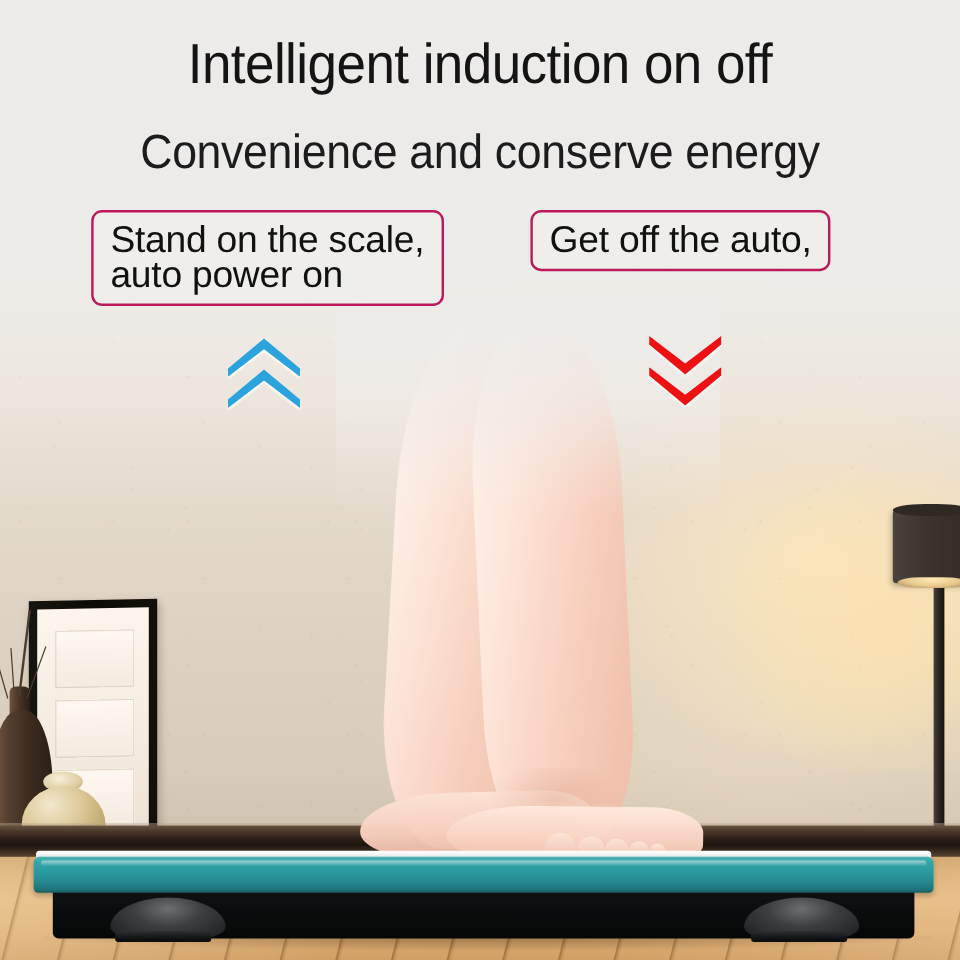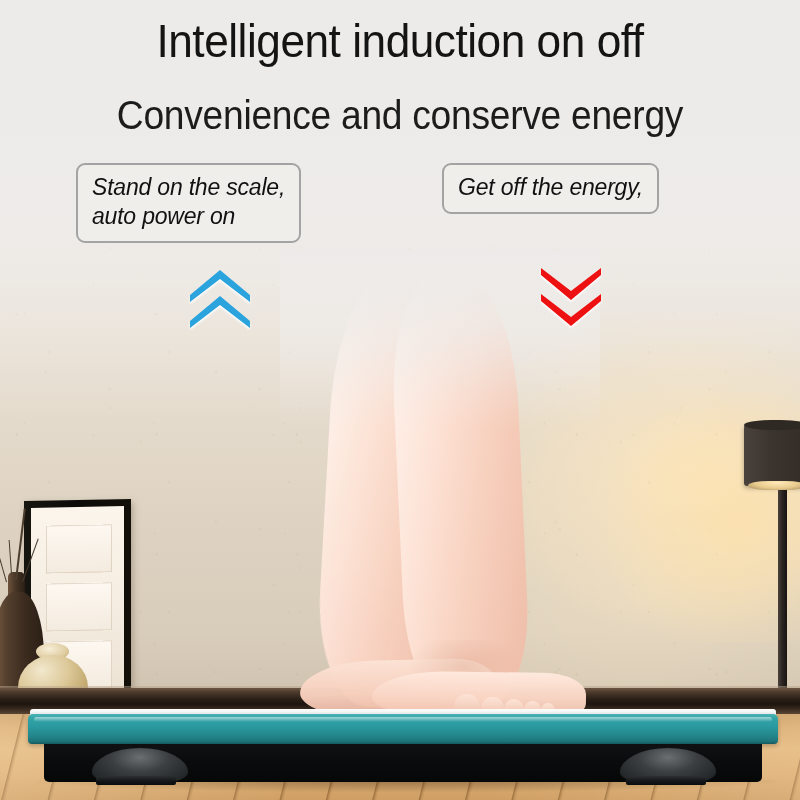--- a/index.html
+++ b/index.html
@@ -14,21 +14,21 @@
 
   #poster {
     position:relative;
     width:800px; height:800px;
     background:#edebe9;
     overflow:hidden;
   }
 
   
   .header-block {
-    position:absolute; left:0; top:0;
+    position:absolute; left:0; top:12px;
     width:800px; height:320px;
     z-index:40;
   }
 
   .title {
     position:absolute; left:0; top:14px;
     width:800px;
     text-align:center;
     font-size:47px;
     line-height:54px;
@@ -48,30 +48,29 @@
     font-weight:400;
     letter-spacing:-0.3px;
     color:#1c1c1c;
     transform:scaleX(0.93);
     white-space:nowrap;
   }
 
   
   .callout {
     position:absolute;
-    border:2px solid #a3a3a3;
+    border:2px solid #be185d;
     border-radius:9px;
     background:rgba(240,238,236,0.72);
     padding:8px 14px 10px 14px;
-    font-size:23px;
+    font-size:31px;
     line-height:29px;
     color:#111;
     letter-spacing:-0.2px;
     white-space:nowrap;
-    font-style:italic;
   }
   .callout-left  { left:76px;  top:163px; }
   .callout-right { left:442px; top:163px; }
   .callout .l2 { display:block; }
 
   
   .chev-group {
     position:absolute;
     width:64px; height:62px;
   }
@@ -493,21 +492,21 @@
     <div class="title">Intelligent induction on off</div>
 
     <div class="subtitle">Convenience and conserve energy</div>
 
     <div class="callout callout-left">
       <span class="l1">Stand on the scale,</span>
       <span class="l2">auto power on</span>
     </div>
 
     <div class="callout callout-right">
-      <span class="l1">Get off the energy,</span>
+      <span class="l1">Get off the auto,</span>
     </div>
 
     <div class="chev-group chev-up">
       <div class="chev chev-a">
         <svg viewBox="0 0 64 34" xmlns="http://www.w3.org/2000/svg">
           <polygon points="32,2 62,27 62,34 32,11 2,34 2,27" fill="#2ba3dd"></polygon>
         </svg>
       </div>
       <div class="chev chev-b">
         <svg viewBox="0 0 64 34" xmlns="http://www.w3.org/2000/svg">

